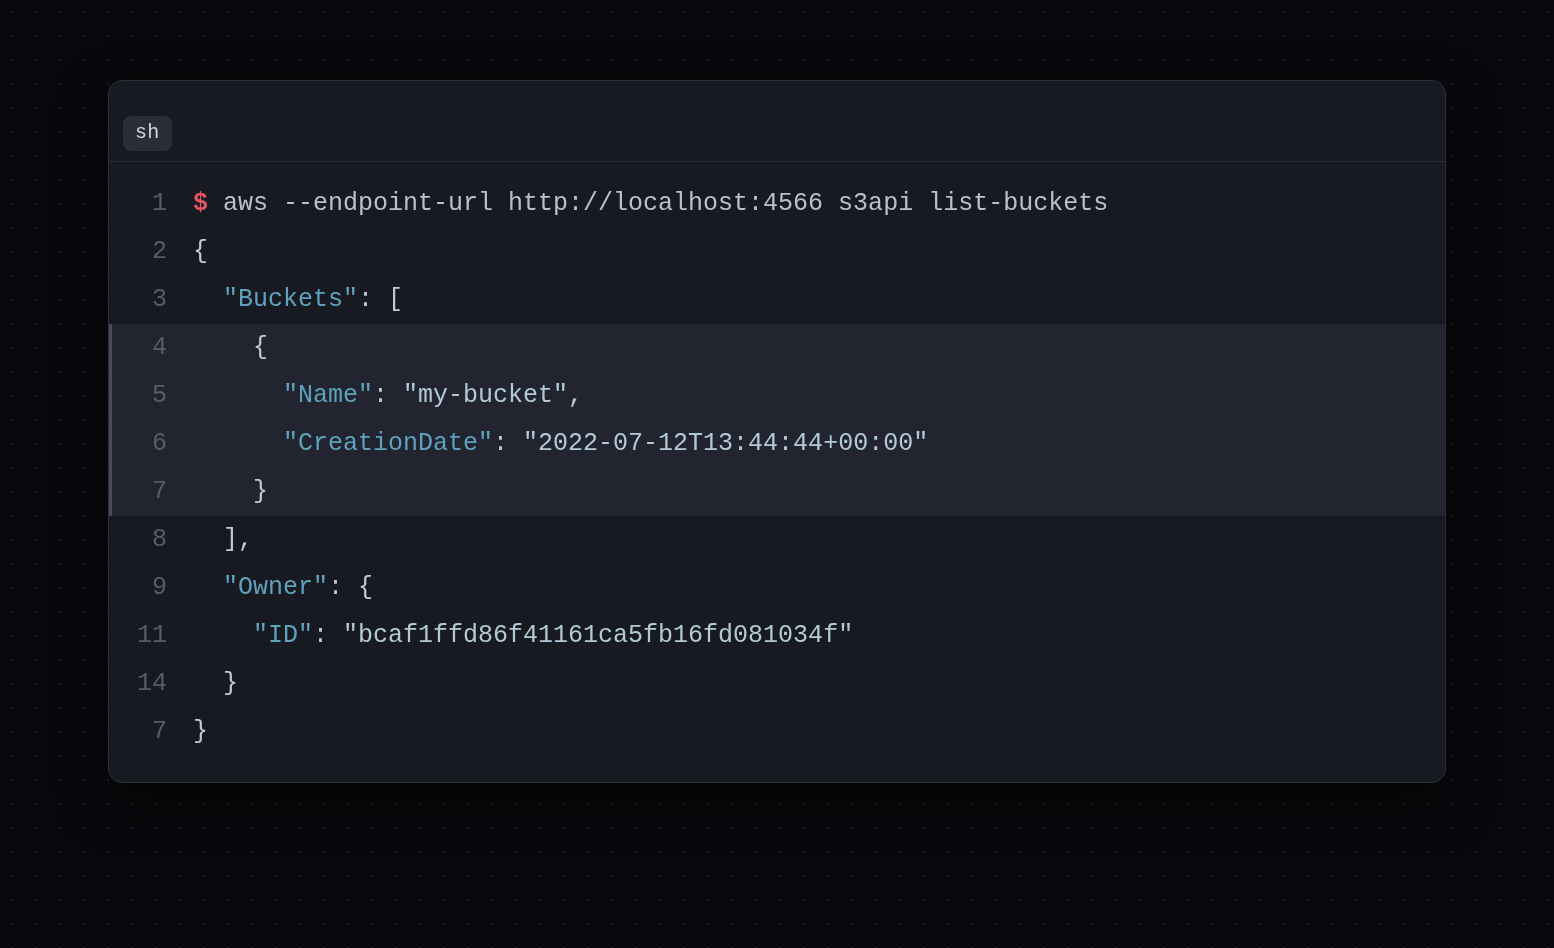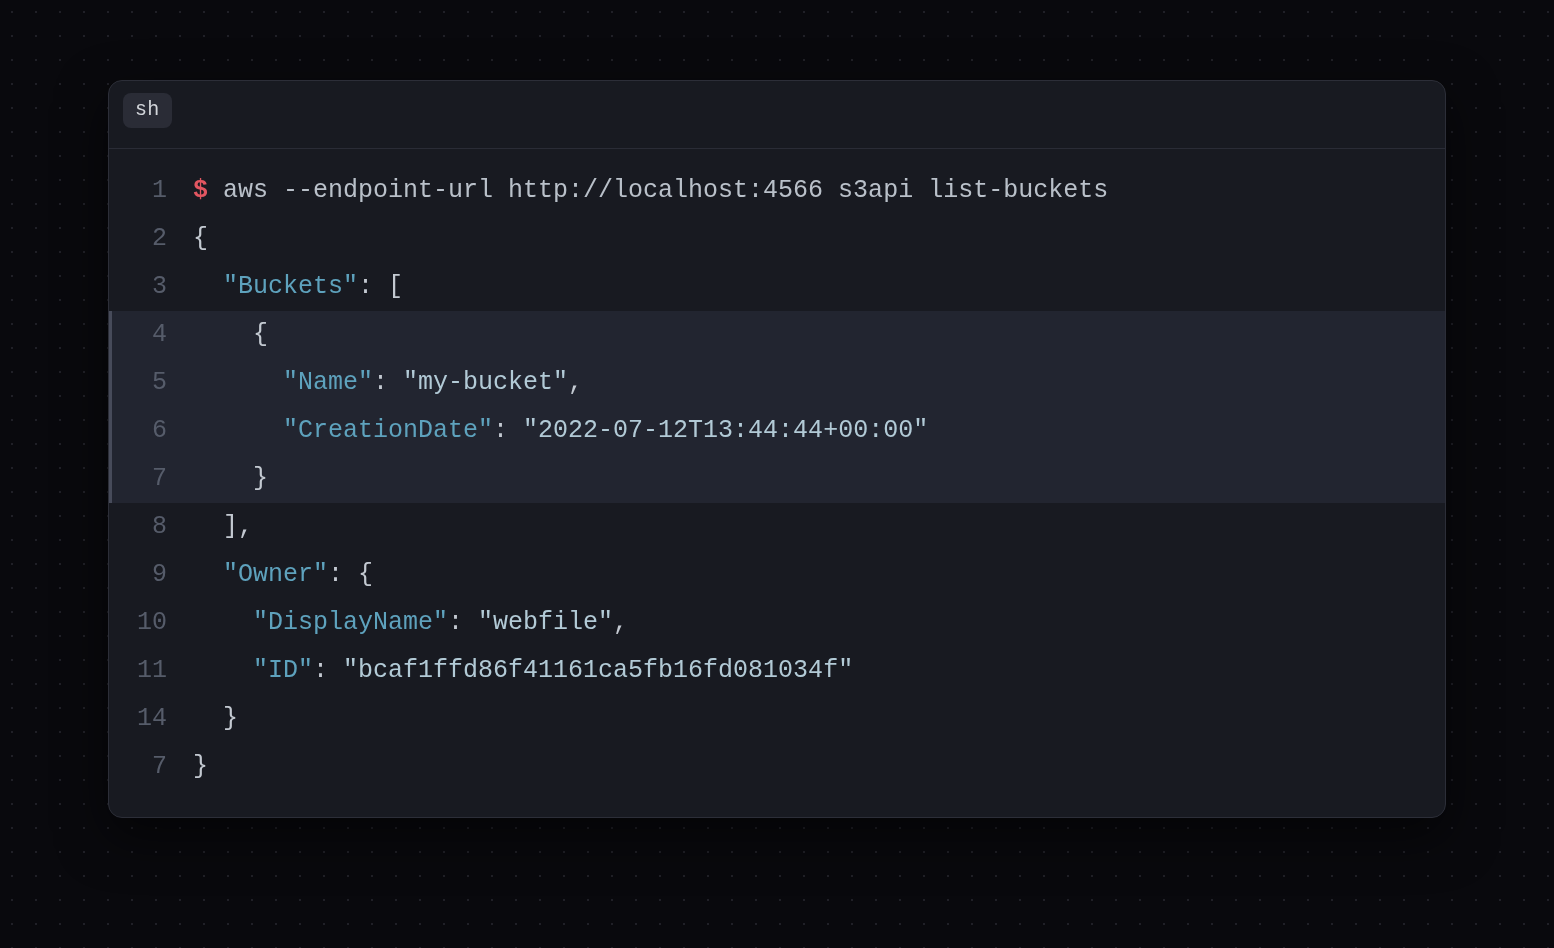--- a/index.html
+++ b/index.html
@@ -36,22 +36,23 @@
   .panel{
     width:1338px;
     background:var(--panel);
     border:1px solid var(--panel-border);
     border-radius:14px;
     box-shadow:var(--shadow);
     overflow:hidden;
     box-sizing:border-box;
   }
   .tab-bar{
-    padding:12px 14px 20px 14px;
+    padding:12px 14px 10px 14px;
     border-bottom:1px solid var(--rule);
+    margin-top:23px;
   }
   .tab{
     display:inline-flex;
     align-items:center;
     background:var(--tab-bg);
     color:var(--tab-fg);
     font-size:20px;
     line-height:1;
     padding:7px 12px 8px 12px;
     border-radius:8px;
@@ -103,18 +104,17 @@
   <div class="code" id="code">
       <div class="ln"><span class="num">1</span><span class="content"><span class="t-prompt">$</span><span class="t-cmd"> aws --endpoint-url http://localhost:4566 s3api list-buckets</span></span></div>
       <div class="ln"><span class="num">2</span><span class="content"><span class="t-punct">{</span></span></div>
       <div class="ln"><span class="num">3</span><span class="content"><span class="t-punct">  </span><span class="t-key">"Buckets"</span><span class="t-punct">: [</span></span></div>
       <div class="ln hl"><span class="num">4</span><span class="content"><span class="t-punct">    {</span></span></div>
       <div class="ln hl"><span class="num">5</span><span class="content"><span class="t-punct">      </span><span class="t-key">"Name"</span><span class="t-punct">: </span><span class="t-str">"my-bucket"</span><span class="t-punct">,</span></span></div>
       <div class="ln hl"><span class="num">6</span><span class="content"><span class="t-punct">      </span><span class="t-key">"CreationDate"</span><span class="t-punct">: </span><span class="t-str">"2022-07-12T13:44:44+00:00"</span></span></div>
       <div class="ln hl"><span class="num">7</span><span class="content"><span class="t-punct">    }</span></span></div>
       <div class="ln"><span class="num">8</span><span class="content"><span class="t-punct">  ],</span></span></div>
       <div class="ln"><span class="num">9</span><span class="content"><span class="t-punct">  </span><span class="t-key">"Owner"</span><span class="t-punct">: {</span></span></div>
-      <div class="ln"><span class="num">10</span><span class="content"><span class="t-punct">    </span><span class="t-key">"DisplayName"</span><span class="t-punct">: </span><span class="t-str">"webfile"</span><span class="t-punct">,</span></span></div>
       <div class="ln"><span class="num">11</span><span class="content"><span class="t-punct">    </span><span class="t-key">"ID"</span><span class="t-punct">: </span><span class="t-str">"bcaf1ffd86f41161ca5fb16fd081034f"</span></span></div>
       <div class="ln"><span class="num">14</span><span class="content"><span class="t-punct">  }</span></span></div>
       <div class="ln"><span class="num">7</span><span class="content"><span class="t-punct">}</span></span></div>
     </div>
 </div>
 
 </body></html>

